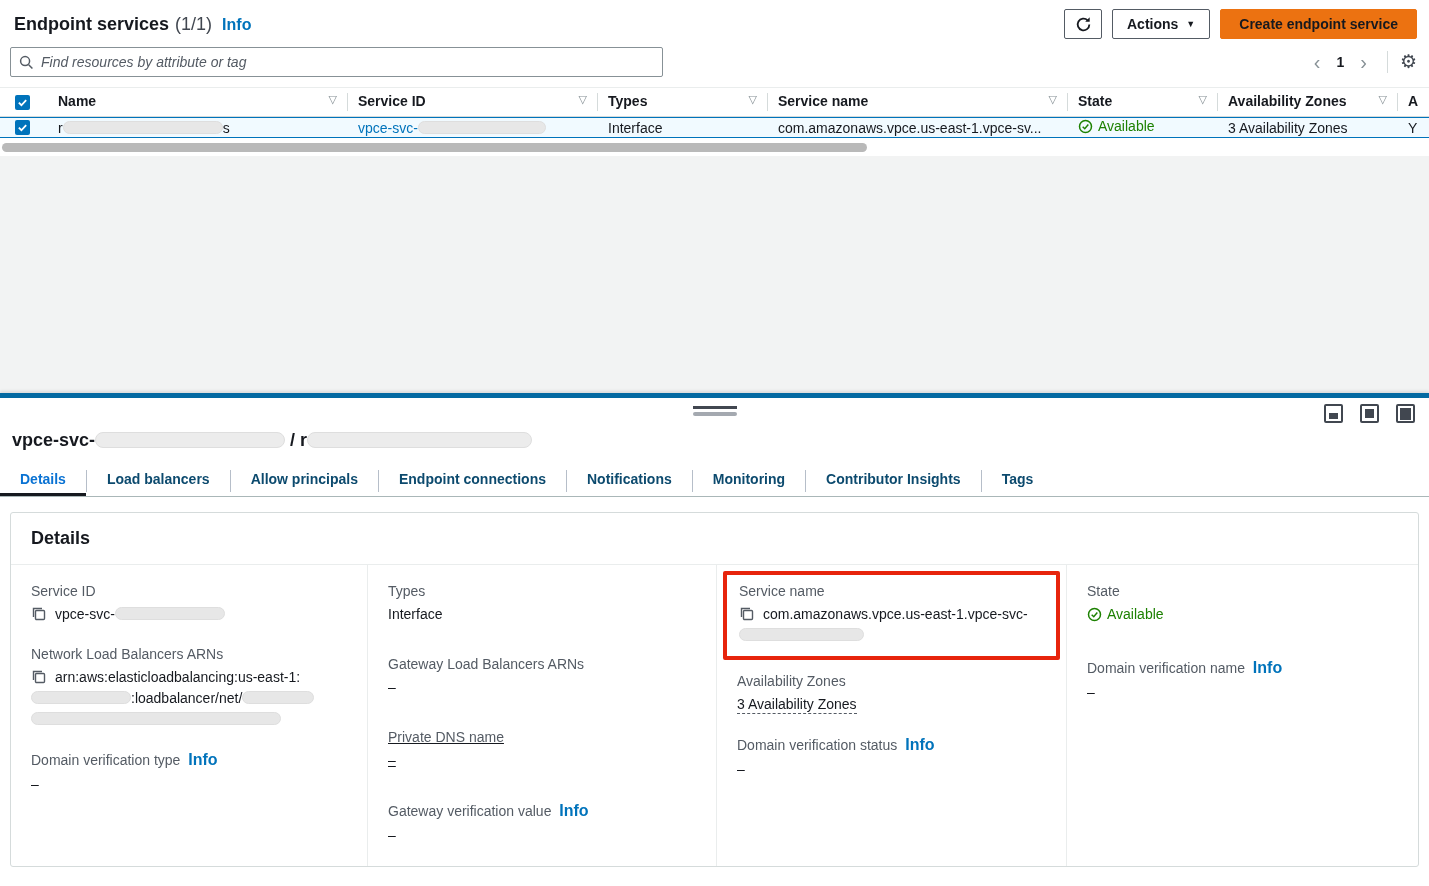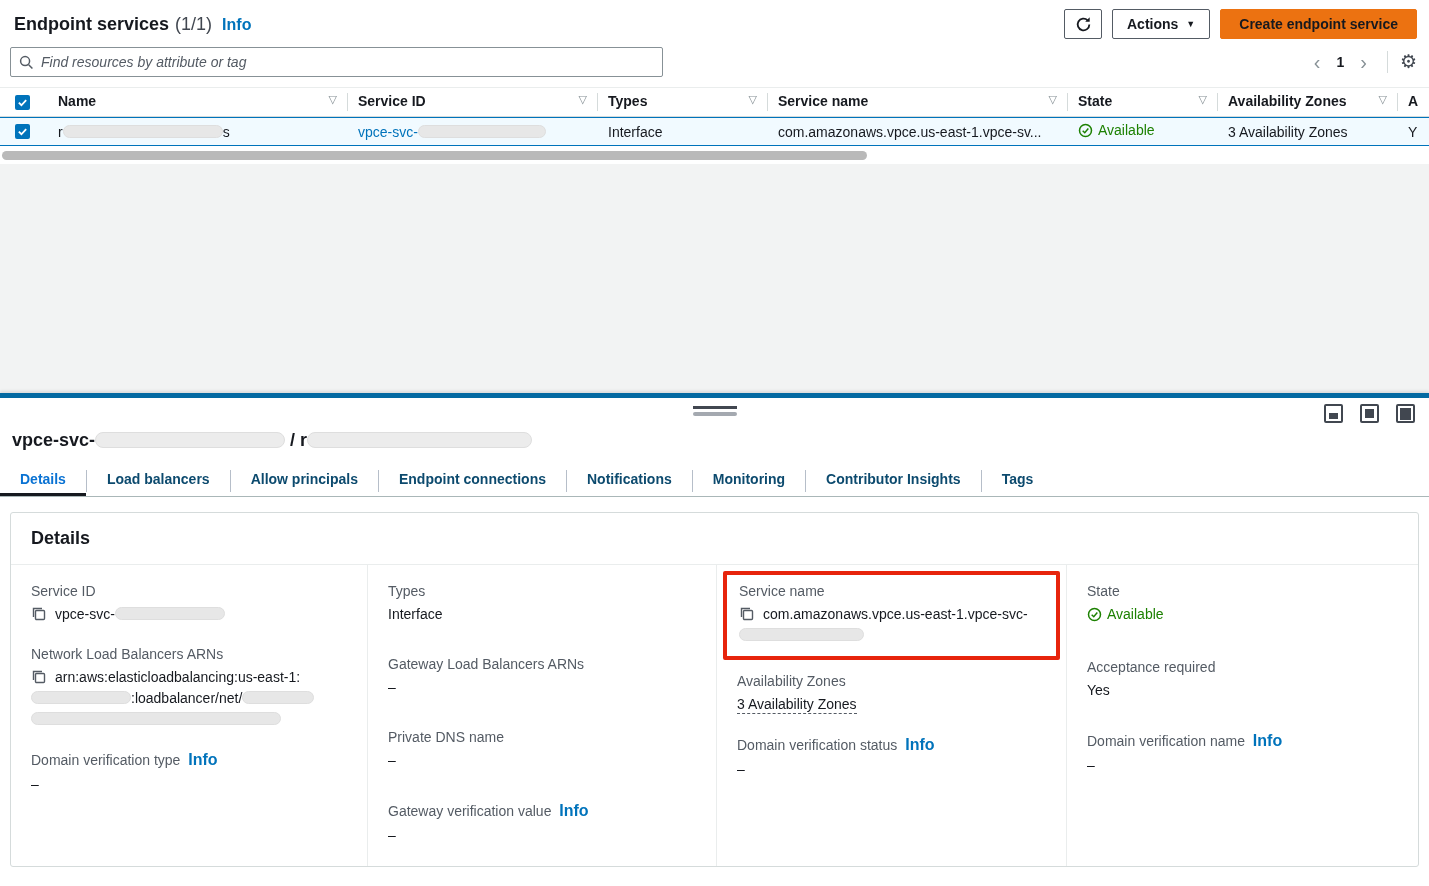--- a/index.html
+++ b/index.html
@@ -33,21 +33,21 @@
   
   .table { background:#fff; border-top:1px solid #eaeded; }
   .thead { display:flex; align-items:center; height:29px; border-bottom:1px solid #d5dbdb; font-weight:bold; }
   .th { display:flex; justify-content:space-between; padding:0 10px; height:18px; border-right:1px solid #d5dbdb; overflow:hidden; white-space:nowrap; }
   .th:last-child { border-right:none; }
   .sort-icon { color:#879196; font-size:11px; margin-left:6px; cursor:pointer; }
   .cb-col { flex:0 0 48px; display:flex; align-items:center; padding-left:15px; }
   .col-name { flex:0 0 300px; } .col-sid { flex:0 0 250px; } .col-types { flex:0 0 170px; }
   .col-sname { flex:0 0 300px; } .col-state { flex:0 0 150px; } .col-az { flex:0 0 180px; }
   .col-partial { flex:1 1 auto; border-right:none !important; }
-  .trow { display:flex; align-items:center; height:29px; background:#f1faff; border-top:1px solid #0073bb; border-bottom:1px solid #0073bb; }
+  .trow { display:flex; align-items:center; height:21px; background:#f1faff; border-top:1px solid #0073bb; border-bottom:1px solid #0073bb; }
   .td { padding:0 10px; overflow:hidden; white-space:nowrap; }
   .checkbox { width:15px; height:15px; background:#0073bb; border-radius:2px; display:inline-flex; align-items:center; justify-content:center; cursor:pointer; }
   .link { color:#0073bb; text-decoration:none; cursor:pointer; }
   .id-link { border-bottom:1px solid #0073bb; padding-bottom:1px; }
   .status-ok { color:#1d8102; display:inline-flex; align-items:center; gap:5px; }
   .dashed-u { border-bottom:1px dashed #545b64; padding-bottom:1px; cursor:pointer; }
   .scroll-area { height:18px; background:#fff; display:flex; align-items:center; }
   .scroll-thumb { height:9px; width:865px; margin-left:2px; background:#b9b9b9; border-radius:5px; cursor:pointer; }
   
   .gap { flex:1 1 auto; background:#f2f3f3; }
@@ -280,21 +280,21 @@
 
       <div class="dcol dcol2">
         <div class="field">
           <div class="f-label">Types</div>
           <div class="f-value">Interface</div>
         </div>
         <div class="field" style="margin-top:31px;">
           <div class="f-label">Gateway Load Balancers ARNs</div>
           <div class="f-value">–</div>
         </div>
-        <div class="field" style="margin-top:31px;">
+        <div class="field" style="margin-top:31px;text-decoration:underline;">
           <div class="f-label">Private DNS name</div>
           <div class="f-value">–</div>
         </div>
         <div class="field" style="margin-top:31px;">
           <div class="f-label"><span>Gateway verification value</span> <span class="info-link">Info</span></div>
           <div class="f-value">–</div>
         </div>
       </div>
 
       <div class="dcol dcol3">
@@ -327,24 +327,20 @@
             <span class="status-ok">
               <svg class="icon-svg" width="15" height="15" viewBox="0 0 16 16">
                   <circle cx="8" cy="8" r="6.4" fill="none" stroke="#1d8102" stroke-width="1.6"></circle>
                   <path d="M5 8.3 7.2 10.4 11 5.9" fill="none" stroke="#1d8102" stroke-width="1.6"></path>
                 </svg>
               <span>Available</span>
             </span>
           </div>
         </div>
         <div class="field" style="margin-top:31px;">
-          <div class="f-label">Acceptance required</div>
-          <div class="f-value">Yes</div>
-        </div>
-        <div class="field" style="margin-top:31px;">
           <div class="f-label"><span>Domain verification name</span> <span class="info-link">Info</span></div>
           <div class="f-value">–</div>
         </div>
       </div>
 
     </div>
   </div>
 </div>
 
 </body></html>

